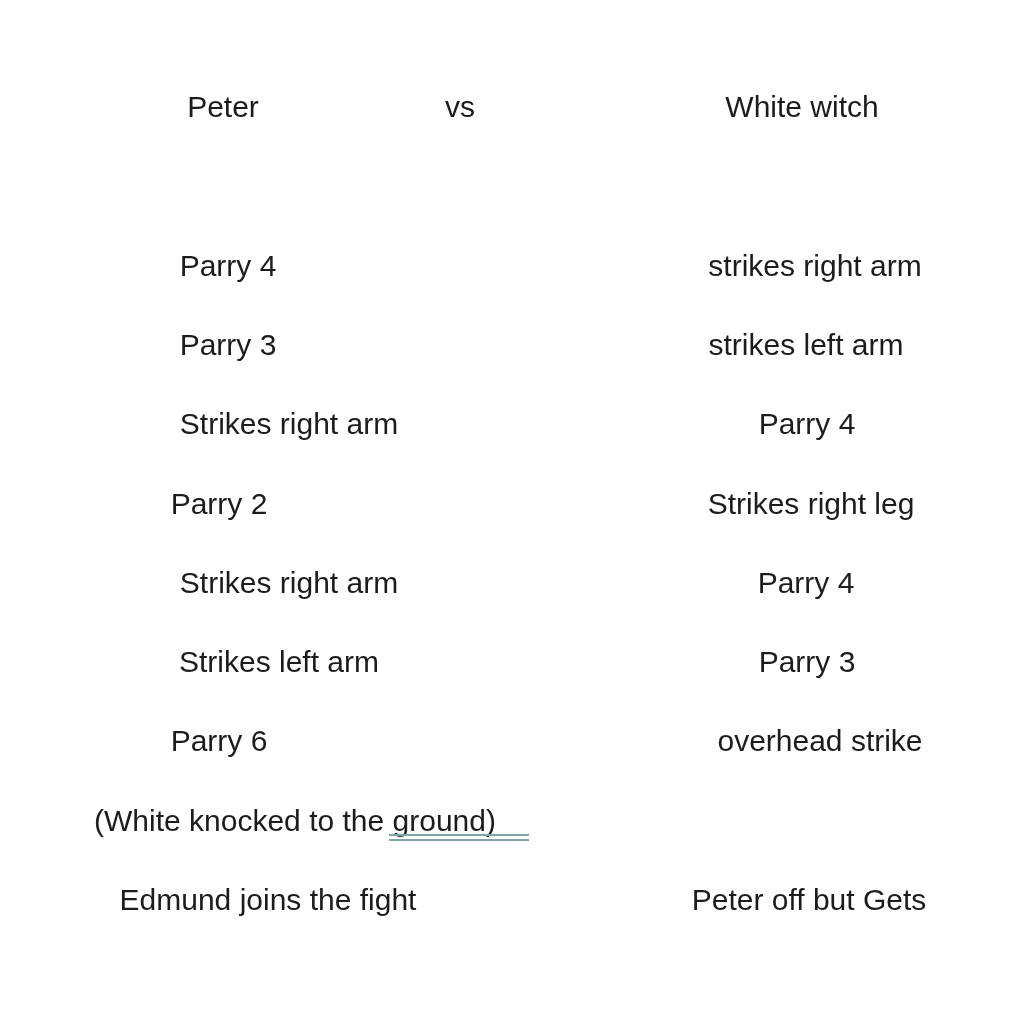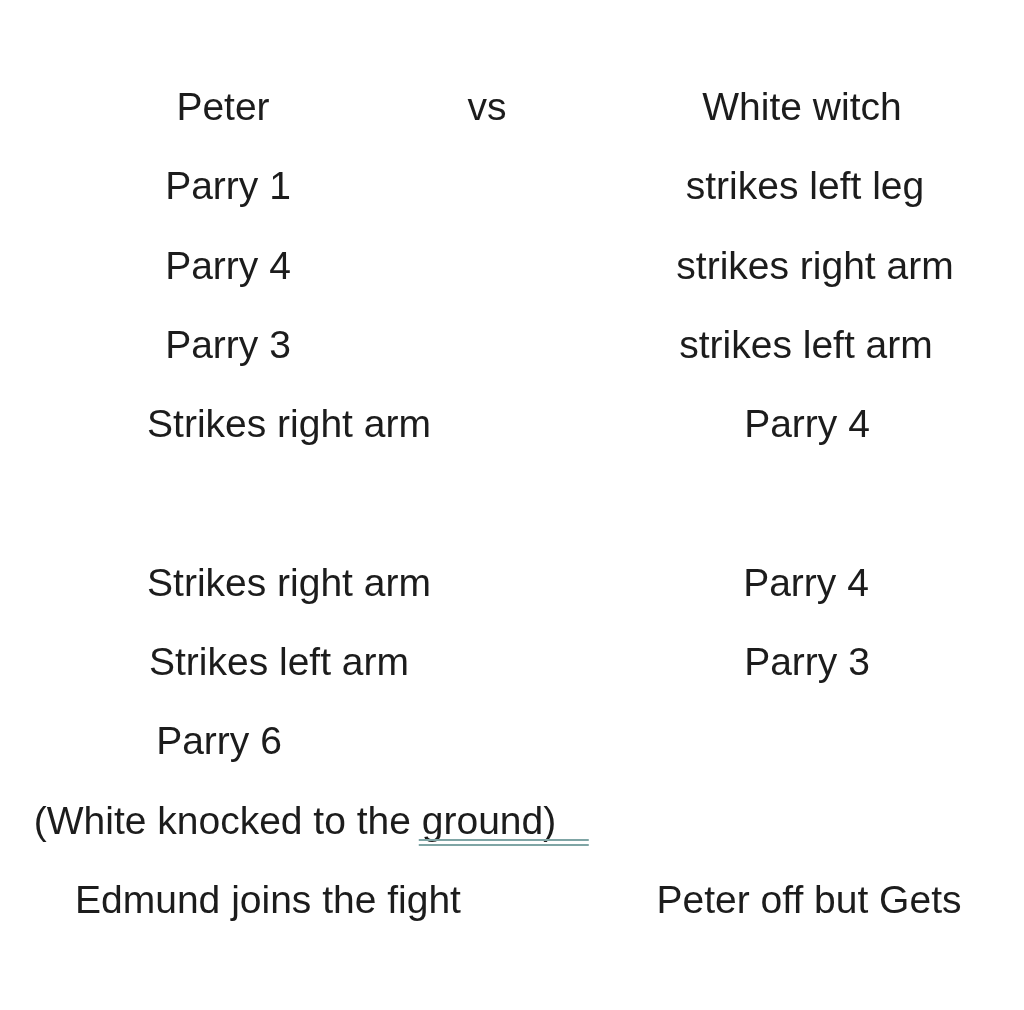--- a/index.html
+++ b/index.html
@@ -8,21 +8,21 @@
     --gu: #7fa5a5;
   }
   html, body { margin: 0; padding: 0; background: #ffffff; }
   .page {
     position: relative;
     width: 1024px;
     height: 1010px;
     background: var(--bg);
     color: var(--fg);
     font-family: "Liberation Sans", sans-serif;
-    font-size: 39px;
+    font-size: 30px;
     overflow: hidden;
   }
   .line {
     position: absolute;
     left: 0;
     width: 100%;
     height: 44px;
     line-height: 44px;
   }
   .cell {
@@ -45,57 +45,58 @@
     border-bottom: 2px solid var(--gu);
   }
 </style>
 </head>
 <body>
 
 <div class="page">
 
   <div class="line" style="top:85px">
     <span class="cell" style="left:223px">Peter</span>
-    <span class="cell" style="left:487px">vs</span>
+    <span class="cell" style="left:460px">vs</span>
     <span class="cell" style="left:802px">White witch</span>
   </div>
 
-  <div class="line" style="top:164px">
-    <span class="cell" style="left:228px">Parry 1</span>
-    <span class="cell" style="left:805px">strikes left leg</span>
-  </div>
 
   <div class="line" style="top:244px">
     <span class="cell" style="left:228px">Parry 4</span>
     <span class="cell" style="left:815px">strikes right arm</span>
   </div>
 
   <div class="line" style="top:323px">
     <span class="cell" style="left:228px">Parry 3</span>
     <span class="cell" style="left:806px">strikes left arm</span>
   </div>
 
   <div class="line" style="top:402px">
     <span class="cell" style="left:289px">Strikes right arm</span>
     <span class="cell" style="left:807px">Parry 4</span>
   </div>
 
+  <div class="line" style="top:482px">
+    <span class="cell" style="left:219px">Parry 2</span>
+    <span class="cell" style="left:811px">Strikes right leg</span>
+  </div>
 
   <div class="line" style="top:561px">
     <span class="cell" style="left:289px">Strikes right arm</span>
     <span class="cell" style="left:806px">Parry 4</span>
   </div>
 
   <div class="line" style="top:640px">
     <span class="cell" style="left:279px">Strikes left arm</span>
     <span class="cell" style="left:807px">Parry 3</span>
   </div>
 
   <div class="line" style="top:719px">
     <span class="cell" style="left:219px">Parry 6</span>
+    <span class="cell" style="left:820px">overhead strike</span>
   </div>
 
   <div class="line" style="top:799px">
     <span class="cell" style="left:295px"><span>(White knocked to the </span><span class="gunder">ground)</span></span>
   </div>
 
   <div class="line" style="top:878px">
     <span class="cell" style="left:809px">Peter off but Gets</span>
     <span class="cell" style="left:268px">Edmund joins the fight</span>
   </div>

